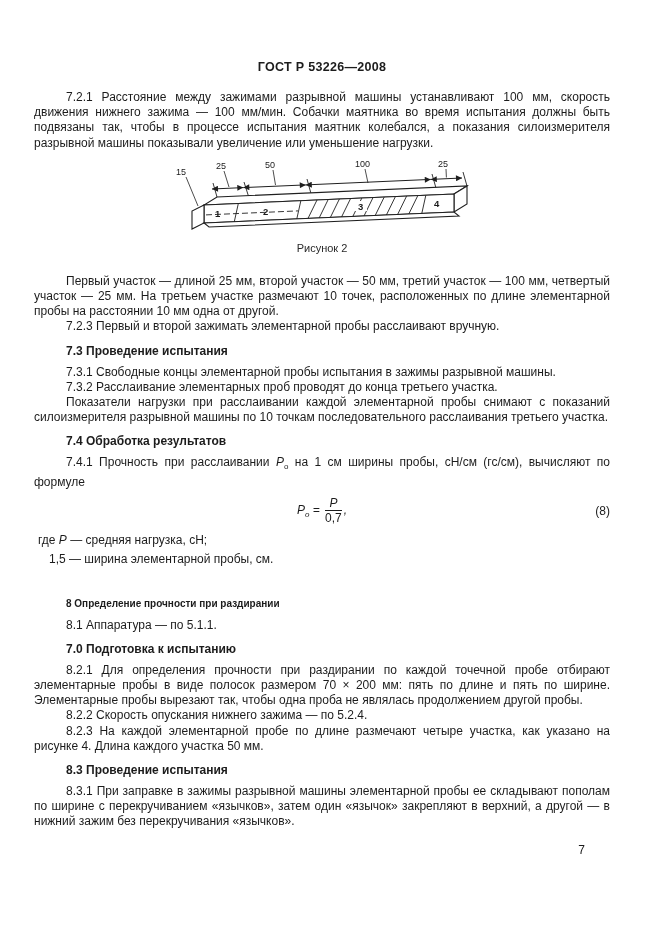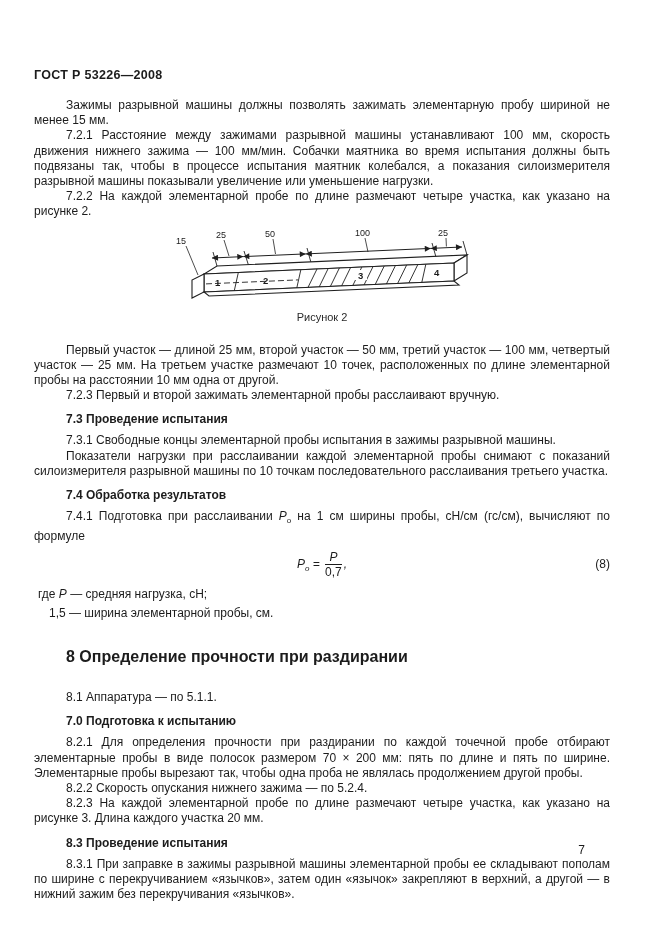--- a/index.html
+++ b/index.html
@@ -9,42 +9,42 @@
     height: 936px;
     box-sizing: border-box;
     background: #ffffff;
     color: #1c1c1c;
     font-family: "Liberation Sans", sans-serif;
     font-size: 12px;
     padding: 56px 51px 0 34px;
     overflow: hidden;
   }
   .doc-header {
-    text-align: left;
+    text-align: center;
     font-weight: bold;
     font-size: 12.5px;
     letter-spacing: 0.3px;
-    margin: 12px 0 16px 0;
+    margin: 4px 0 16px 0;
   }
   p.body-par {
     margin: 0;
     text-indent: 32px;
     text-align: justify;
     line-height: 15.2px;
   }
   .sub-heading {
     font-weight: bold;
     margin: 9px 0 6px 0;
     text-indent: 32px;
     line-height: 15px;
   }
   .big-heading {
     font-weight: bold;
-    font-size: 16px;
-    margin: 27px 0 24px 0;
+    font-size: 10px;
+    margin: 27px 0 5px 0;
     text-indent: 32px;
     line-height: 18px;
   }
   .figure-block {
     margin: 8px 0 20px 0;
     text-align: center;
   }
   .figure-caption {
     margin-top: 2px;
     font-size: 11px;
@@ -94,24 +94,22 @@
   }
   svg text { font-family: "Liberation Sans", sans-serif; }
 </style>
 </head>
 <body>
 
 <div class="page">
 
   <div class="doc-header">ГОСТ  Р 53226—2008</div>
 
-  <p class="body-par">Зажимы разрывной машины должны позволять зажимать элементарную пробу шириной не менее 15 мм.</p>
 
   <p class="body-par">7.2.1 Расстояние между зажимами разрывной машины устанавливают 100 мм, скорость движения нижнего зажима — 100 мм/мин. Собачки маятника во время испытания должны быть подвязаны так, чтобы в процессе испытания маятник колебался, а показания силоизмерителя разрывной машины показывали увеличение или уменьшение нагрузки.</p>
-  <p class="body-par">7.2.2 На каждой элементарной пробе по длине размечают четыре участка, как указано на рисунке 2.</p>
 
   <div class="figure-block">
     <svg width="306" height="78" viewBox="0 0 300 78">
       <defs>
         <marker id="arr" viewBox="0 0 10 10" refX="10" refY="5" markerWidth="8" markerHeight="6" orient="auto-start-reverse">
           <path d="M0,0 L10,5 L0,10 z" fill="#1f1f1f"></path>
         </marker>
       </defs>
 
       <g stroke="#1f1f1f" stroke-width="1.1" fill="#ffffff">
@@ -173,40 +171,41 @@
       </g>
     </svg>
     <div class="figure-caption">Рисунок 2</div>
   </div>
 
   <p class="body-par">Первый участок — длиной 25 мм, второй участок — 50 мм, третий участок — 100 мм, четвертый участок — 25 мм. На третьем участке размечают 10 точек, расположенных по длине элементарной пробы на расстоянии 10 мм одна от другой.</p>
   <p class="body-par">7.2.3 Первый и второй зажимать элементарной пробы расслаивают вручную.</p>
 
   <div class="sub-heading">7.3 Проведение испытания</div>
   <p class="body-par">7.3.1 Свободные концы элементарной пробы испытания в зажимы разрывной машины.</p>
+  <p class="body-par">7.3.2 Расслаивание элементарных проб проводят до конца третьего участка.</p>
   <p class="body-par">Показатели нагрузки при расслаивании каждой элементарной пробы снимают с показаний силоизмерителя разрывной машины по 10 точкам последовательного расслаивания третьего участка.</p>
 
   <div class="sub-heading">7.4 Обработка результатов</div>
 
-  <p class="body-par"><span>7.4.1 Подготовка при расслаивании </span><span class="formula-var">P</span><sub class="var-sub">о</sub><span> на 1 см ширины пробы, сН/см (гс/см), вычисляют по формуле</span></p>
+  <p class="body-par"><span>7.4.1 Прочность при расслаивании </span><span class="formula-var">P</span><sub class="var-sub">о</sub><span> на 1 см ширины пробы, сН/см (гс/см), вычисляют по формуле</span></p>
 
   <div class="formula-row">
     <span class="formula-body"><span>P</span><sub class="var-sub">о</sub> <span>=</span> <span class="frac"><span class="num">P</span><span class="den">0,7</span></span><span>,</span></span>
     <span class="formula-number">(8)</span>
   </div>
 
   <p class="where-line"><span>где </span><span class="formula-var">Р</span><span> — средняя нагрузка, сН;</span></p>
   <p class="where-line second">1,5 — ширина элементарной пробы, см.</p>
 
   <div class="big-heading">8 Определение прочности при раздирании</div>
 
   <p class="body-par">8.1 Аппаратура — по 5.1.1.</p>
   <div class="sub-heading">7.0 Подготовка к испытанию</div>
   <p class="body-par">8.2.1 Для определения прочности при раздирании по каждой точечной пробе отбирают элементарные пробы в виде полосок размером 70 × 200 мм: пять по длине и пять по ширине. Элементарные пробы вырезают так, чтобы одна проба не являлась продолжением другой пробы.</p>
   <p class="body-par">8.2.2 Скорость опускания нижнего зажима — по 5.2.4.</p>
-  <p class="body-par">8.2.3 На каждой элементарной пробе по длине размечают четыре участка, как указано на рисунке 3. Длина каждого участка 20 мм.</p>
+  <p class="body-par">8.2.3 На каждой элементарной пробе по длине размечают четыре участка, как указано на рисунке 4. Длина каждого участка 50 мм.</p>
 
   <div class="sub-heading">8.3 Проведение испытания</div>
   <p class="body-par">8.3.1 При заправке в зажимы разрывной машины элементарной пробы ее складывают пополам по ширине с перекручиванием «язычков», затем один «язычок» закрепляют в верхний, а другой — в нижний зажим без перекручивания «язычков».</p>
 
   <div class="page-number">7</div>
 
 </div>
 
 </body></html>

